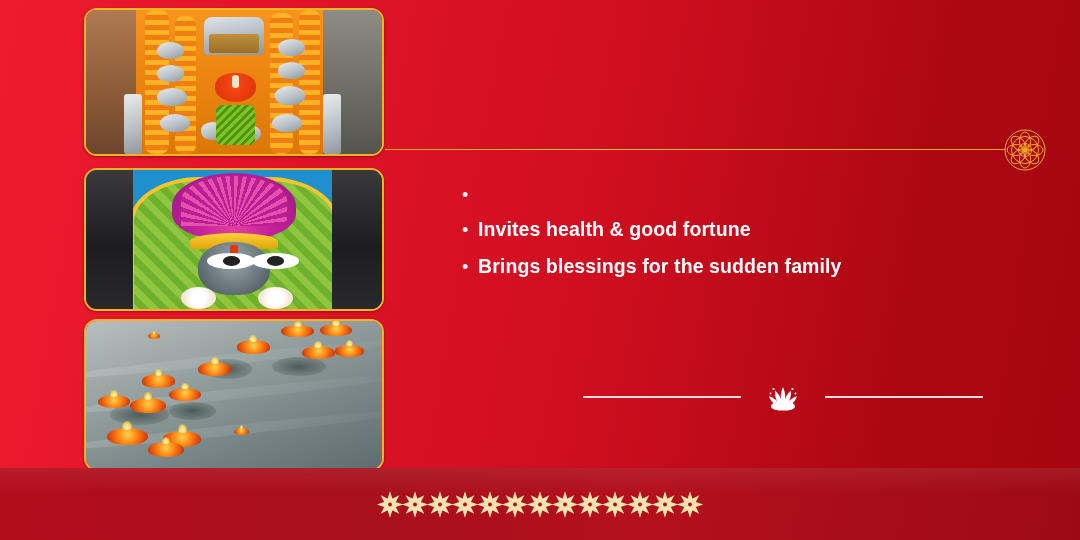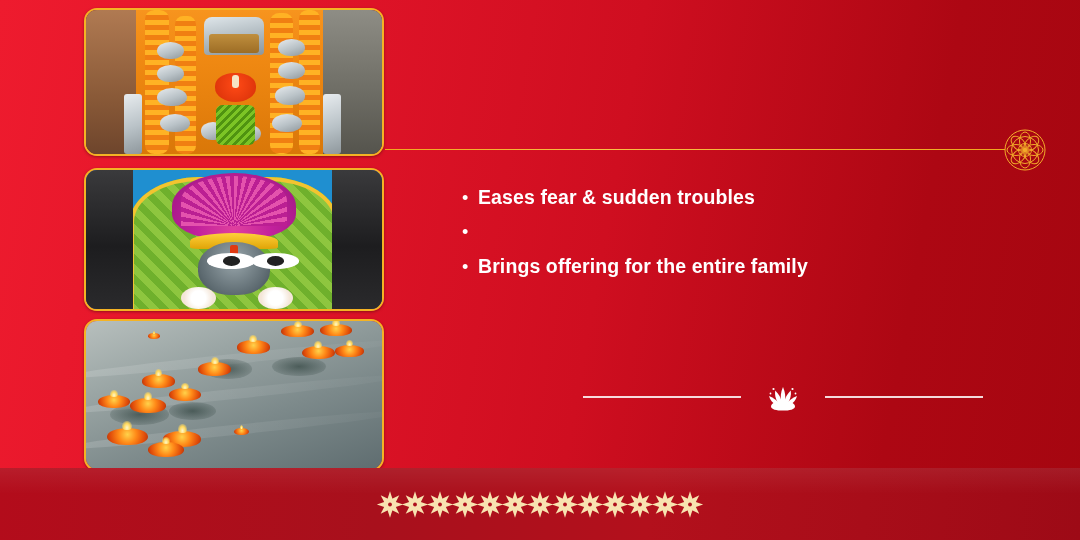--- a/index.html
+++ b/index.html
@@ -320,30 +320,30 @@
           <line x1="26.6" y1="17.4" x2="17.4" y2="26.6"></line>
         </g>
       </g>
     </svg>
   </div>
 
   <div class="bullets">
 
     <div class="bullet-row">
       <span class="bullet-dot">•</span>
-      <span class="bullet-text">Eases fear &amp; sudden troubles</span>
     </div>
 
     <div class="bullet-row">
       <span class="bullet-dot">•</span>
+      <span class="bullet-text">Invites health &amp; good fortune</span>
     </div>
 
     <div class="bullet-row">
       <span class="bullet-dot">•</span>
-      <span class="bullet-text">Brings offering for the entire family</span>
+      <span class="bullet-text">Brings blessings for the sudden family</span>
     </div>
 
   </div>
 
   <div class="lotus-divider">
     <div class="div-line"></div>
     <div class="lotus-icon">
       <svg viewBox="0 0 44 32" width="44" height="32">
         <g fill="#ffffff">
           <path d="M22 6 C24.2 11 24.8 16 24 21 L20 21 C19.2 16 19.8 11 22 6 Z"></path>

